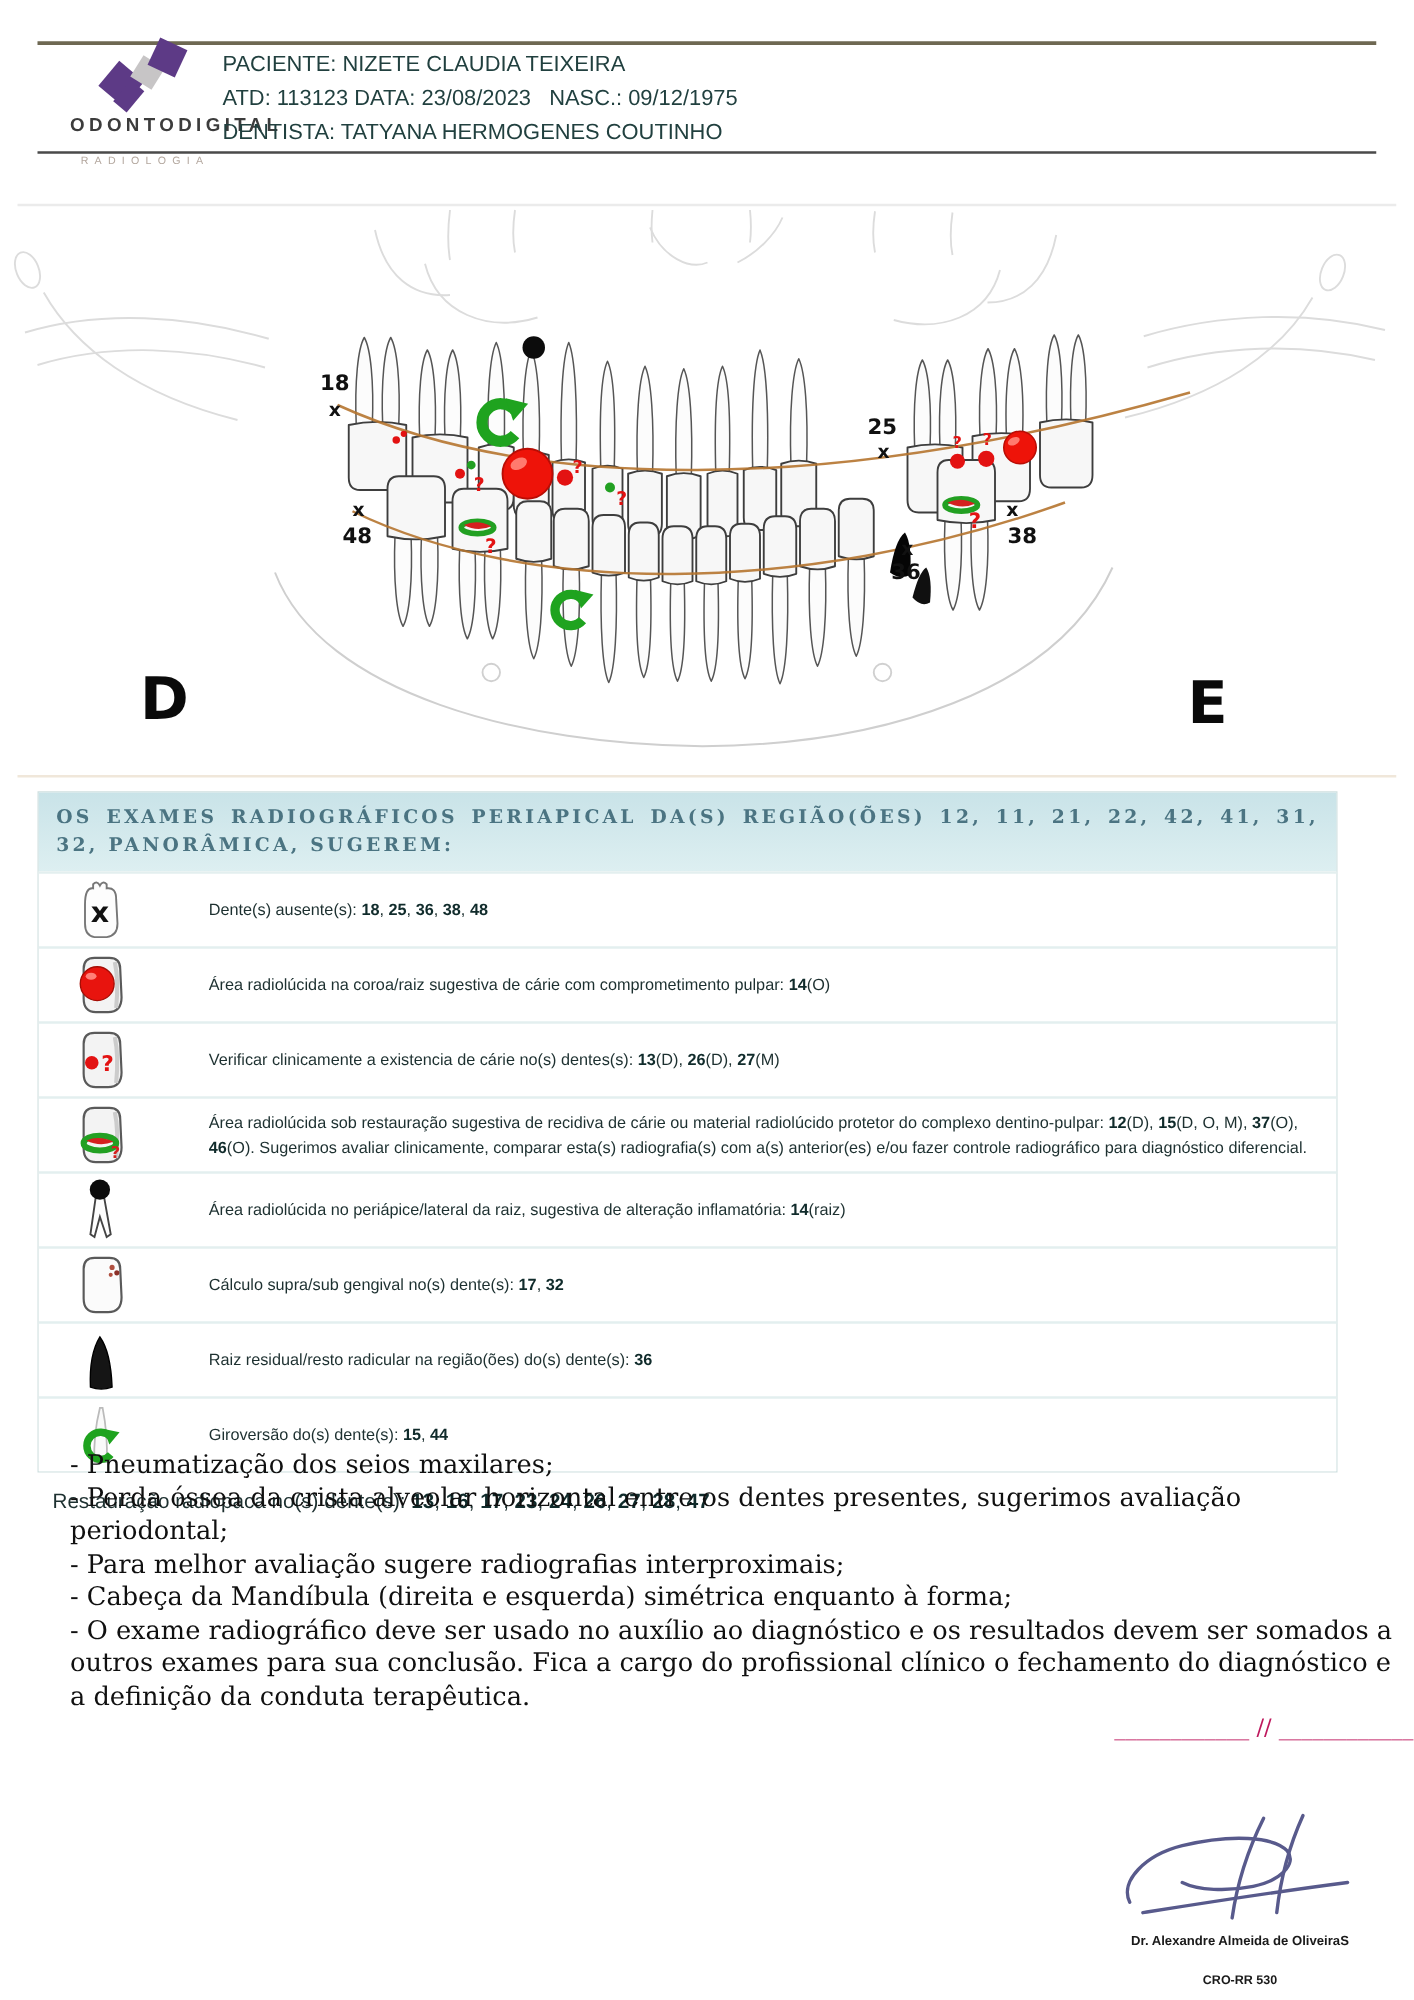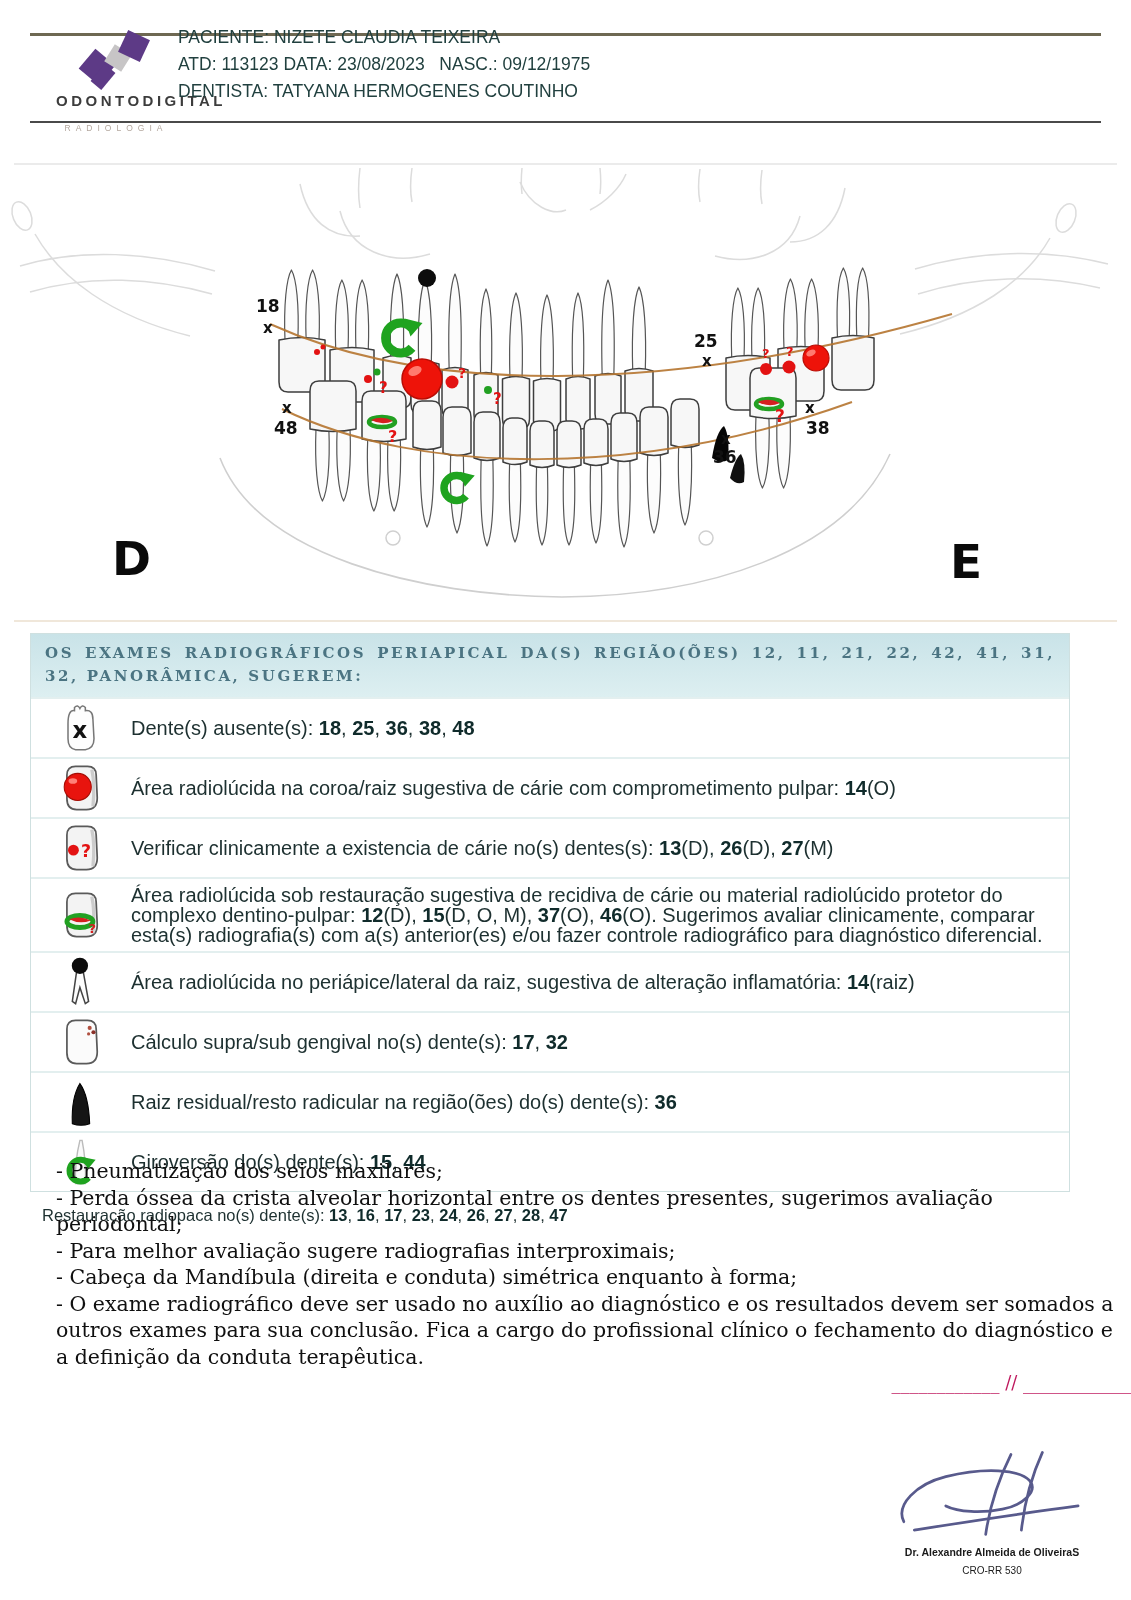--- a/index.html
+++ b/index.html
@@ -10,48 +10,48 @@
   .header-bottom-rule{position:absolute;top:121px;left:30px;width:1071px;height:2px;background:#4a4a4a;}
   .logo{position:absolute;top:40px;left:56px;width:120px;text-align:center;}
   .logo-marks{position:relative;height:46px;}
   .sq{position:absolute;}
   .sq1{width:26px;height:26px;background:#5d3a86;transform:rotate(40deg);left:28px;top:14px;}
   .sq2{width:20px;height:20px;background:#c7c5c6;transform:rotate(32deg);left:52px;top:8px;}
   .sq3{width:24px;height:24px;background:#5d3a86;transform:rotate(25deg);left:66px;top:-6px;}
   .sq4{width:14px;height:22px;background:#5d3a86;transform:rotate(40deg);left:40px;top:26px;}
   .brand{font-size:15px;font-weight:bold;letter-spacing:3.5px;color:#3c3c3c;margin-top:6px;white-space:nowrap;}
   .brand-sub{font-size:8.5px;letter-spacing:5px;color:#b3a79e;margin-top:14px;}
-  .patient-info{position:absolute;top:24px;left:178px;font-size:17.5px;color:#21403f;line-height:27px;}
+  .patient-info{position:absolute;top:38px;left:178px;font-size:17.5px;color:#21403f;line-height:27px;}
   .keep-space{white-space:pre-wrap;}
   
   .light-rule{position:absolute;top:163px;left:14px;width:1103px;height:2px;background:#ebebeb;}
   .beige-rule{position:absolute;top:620px;left:14px;width:1103px;height:2px;background:#f0e7da;}
   
   .diagram{position:absolute;top:166px;left:0;width:1131px;height:452px;}
   
   .report-section{position:absolute;top:633px;left:30px;width:1040px;}
   .r-table{border:1px solid #cfe0e0;background:#fff;}
   .r-head{background:linear-gradient(#c9e3e8,#ddeff1);padding:8px 14px 9px 14px;
           font-family:"DejaVu Serif","Liberation Serif",serif;font-weight:bold;
           font-size:15px;letter-spacing:2.6px;line-height:23px;color:#4b7482;text-align:justify;}
   .t-row{display:flex;align-items:center;border-top:2px solid #e3efef;background:#fff;min-height:44px;}
   .t-icon{width:100px;flex:0 0 100px;display:flex;justify-content:center;align-items:center;padding:3px 0;}
-  .t-text{flex:1;font-size:20px;line-height:20px;color:#1d3030;padding:6px 14px 6px 0;}
+  .t-text{flex:1;font-size:13px;line-height:20px;color:#1d3030;padding:6px 14px 6px 0;margin-left:36px;}
   .t-text b{color:#102b2b;}
   .footnote{margin:14px 0 0 12px;font-size:16.5px;color:#1d3030;}
   .footnote b{color:#102b2b;}
   
   .observations{position:absolute;top:1158px;left:36px;width:1066px;
       font-family:"DejaVu Serif","Liberation Serif",serif;font-size:20.5px;line-height:26.5px;color:#101010;margin-left:20px;}
   .sig-separator{position:absolute;top:1372px;left:0;width:100%;text-align:right;
       font-family:"DejaVu Serif","Liberation Serif",serif;font-size:18px;color:#be185d;}
   
   .signature{position:absolute;top:1446px;right:24px;width:230px;text-align:center;}
   .sig-name{font-size:10.5px;font-weight:bold;color:#1a1a1a;margin-top:-4px;}
-  .sig-license{font-size:10px;font-weight:normal;color:#1a1a1a;margin-top:7px;}
+  .sig-license{font-size:10px;font-weight:bold;color:#1a1a1a;margin-top:20px;}
 </style>
 </head>
 <body>
 
 <div class="page">
 
   <div class="top-rule"></div>
 
   <div class="logo">
     <div class="logo-marks">
@@ -328,21 +328,21 @@
           </div>
         </div>
     </div>
     <div class="footnote"><span>Restauração radiopaca no(s) dente(s): </span><b>13</b><span>, </span><b>16</b><span>, </span><b>17</b><span>, </span><b>23</b><span>, </span><b>24</b><span>, </span><b>26</b><span>, </span><b>27</b><span>, </span><b>28</b><span>, </span><b>47</b><span></span></div>
   </div>
 
   <div class="observations">
       <div>- Pneumatização dos seios maxilares;</div>
       <div>- Perda óssea da crista alveolar horizontal entre os dentes presentes, sugerimos avaliação periodontal;</div>
       <div>- Para melhor avaliação sugere radiografias interproximais;</div>
-      <div>- Cabeça da Mandíbula (direita e conduta) simétrica enquanto à forma;</div>
+      <div>- Cabeça da Mandíbula (direita e esquerda) simétrica enquanto à forma;</div>
       <div>- O exame radiográfico deve ser usado no auxílio ao diagnóstico e os resultados devem ser somados a outros exames para sua conclusão. Fica a cargo do profissional clínico o fechamento do diagnóstico e a definição da conduta terapêutica.</div>
     </div>
 
   <div class="sig-separator">____________ // ____________</div>
 
   <div class="signature">
     <svg width="210" height="100" viewBox="0 0 200 95">
       <g stroke="#585a8c" stroke-width="2.6" fill="none" stroke-linecap="round">
         <path d="M16,72 C8,56 28,36 56,29 C93,20 126,22 136,33 C144,43 130,56 110,60 C90,64 68,63 56,57"></path>
         <path d="M118,8 C106,32 98,56 94,84"></path>

